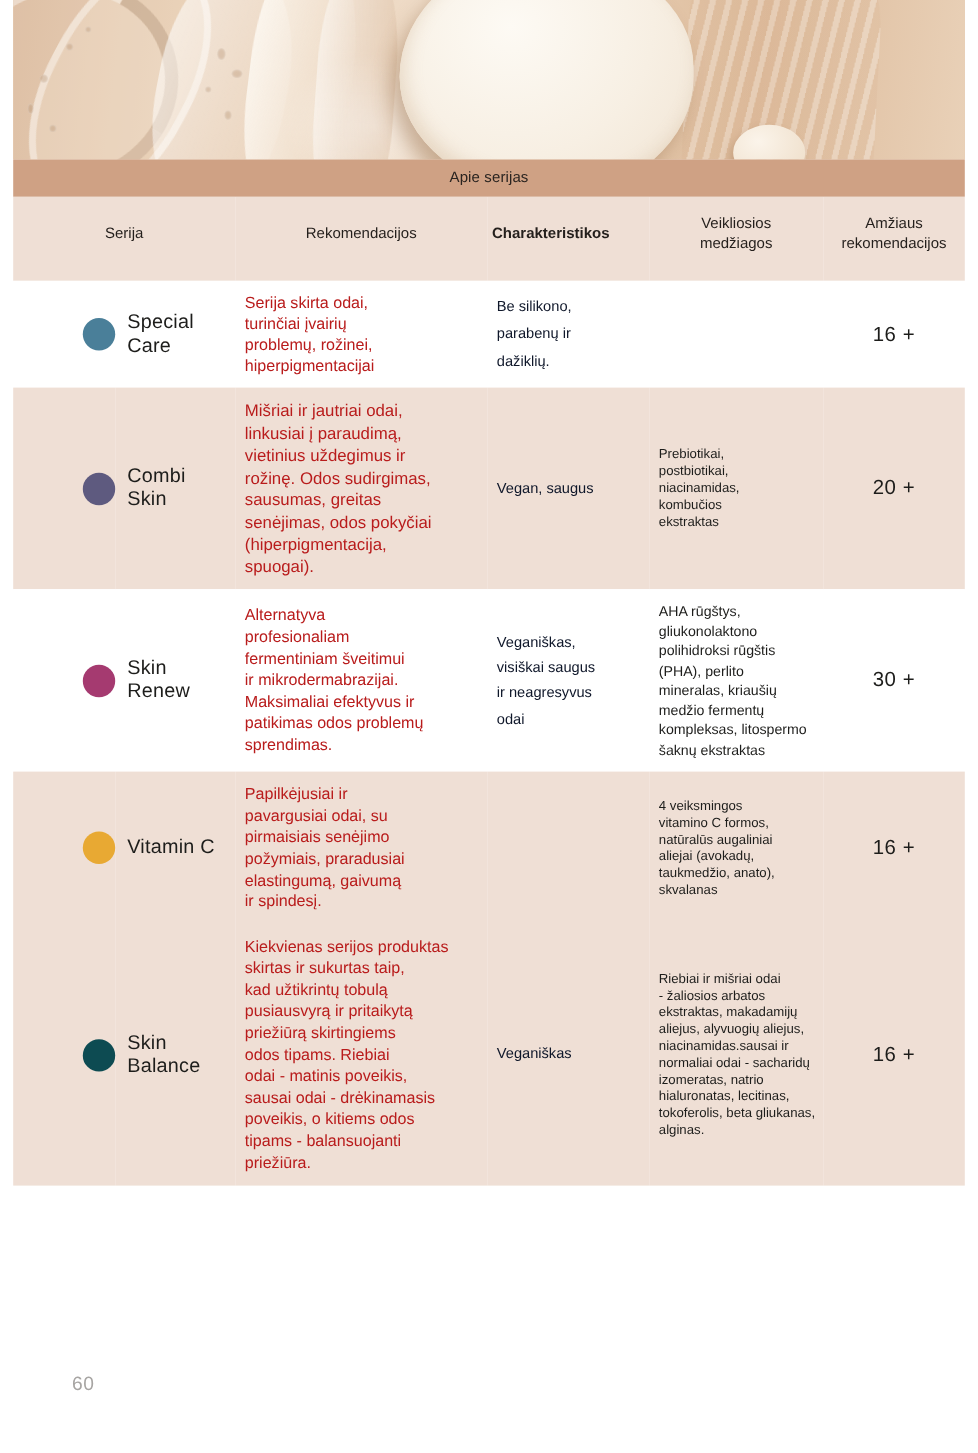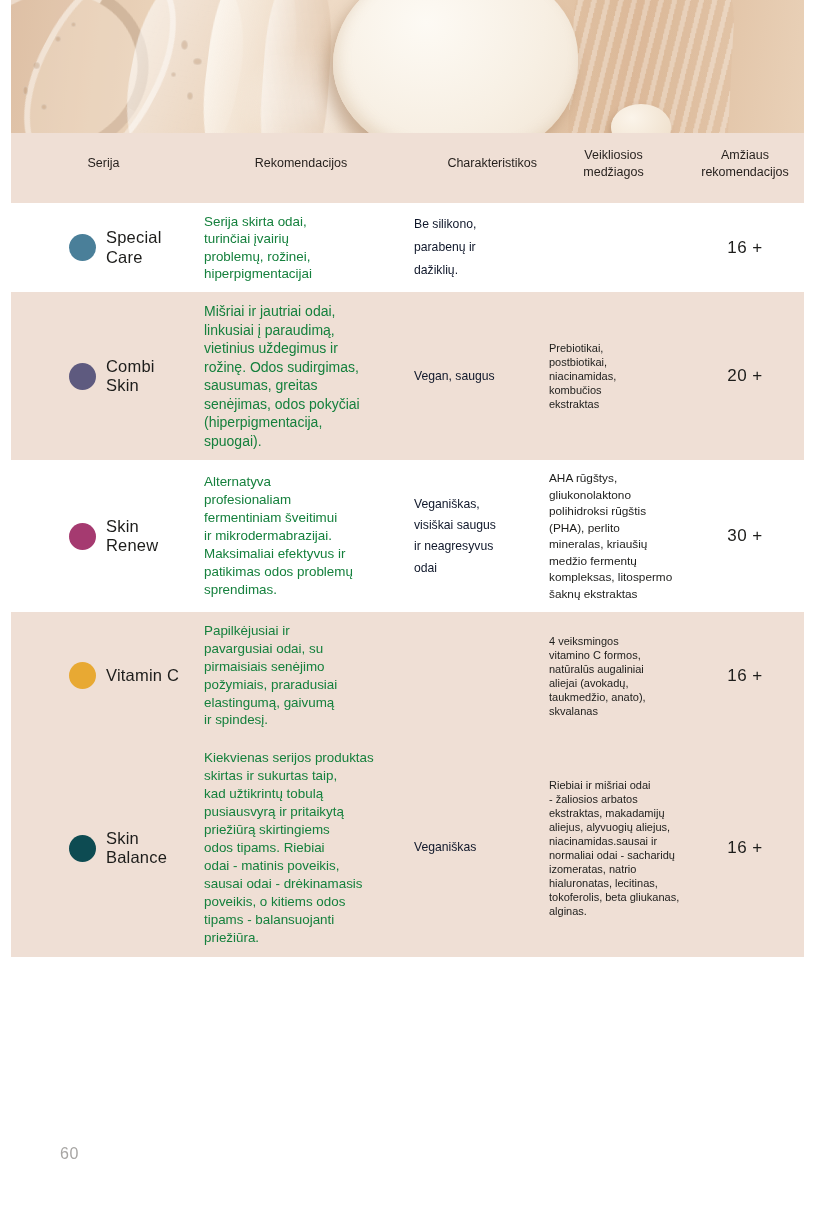--- a/index.html
+++ b/index.html
@@ -112,21 +112,21 @@
     background: #efdfd5;
     font-weight: normal;
     font-size: 12.5px;
     color: #241f1c;
     padding: 14px 4px 22px;
     vertical-align: middle;
     line-height: 1.35;
   }
   th.h-serija { text-align: center; }
   th.h-reco   { text-align: center; }
-  th.h-char   { text-align: right; }
+  th.h-char   { text-align: left; font-weight: bold; }
   th.h-ingr   { text-align: center; }
   th.h-age    { text-align: center; }
 
   tbody td {
     vertical-align: middle;
     padding: 10px 6px;
     line-height: 1.28;
   }
   tbody tr.odd  td { background: #ffffff; }
   tbody tr.even td { background: #efdfd5; }
@@ -140,21 +140,21 @@
   }
   td.name-cell {
     font-size: 16.5px;
     color: #1d1d1b;
     padding-left: 10px;
     line-height: 1.18;
     letter-spacing: 0.2px;
   }
   td.reco-cell {
     font-size: 13.2px;
-    color: #15803d;
+    color: #b91c1c;
     padding-left: 8px;
     padding-right: 10px;
   }
   td.char-cell {
     font-size: 11.8px;
     color: #0f172a;
     padding-left: 8px;
   }
   td.ingr-cell {
     font-size: 11px;
@@ -214,20 +214,21 @@
   <div class="bubble" style="left:170px; top:40px;  width:7px;  height:10px;"></div>
   <div class="bubble" style="left:182px; top:58px;  width:9px;  height:7px;"></div>
   <div class="bubble" style="left:160px; top:72px;  width:5px;  height:5px;"></div>
   <div class="bubble" style="left:176px; top:92px;  width:6px;  height:8px;"></div>
   <div class="bubble" style="left:44px;  top:36px;  width:6px;  height:6px;"></div>
   <div class="bubble" style="left:60px;  top:22px;  width:5px;  height:5px;"></div>
 </div>
 
 <div class="table-wrap">
 
+  <div class="title-bar">Apie serijas</div>
 
   <table class="series">
     <colgroup>
       <col class="c-dot">
         <col class="c-name">
         <col class="c-reco">
       <col class="c-char">
         <col class="c-ingr">
         <col class="c-age">
     </colgroup>

